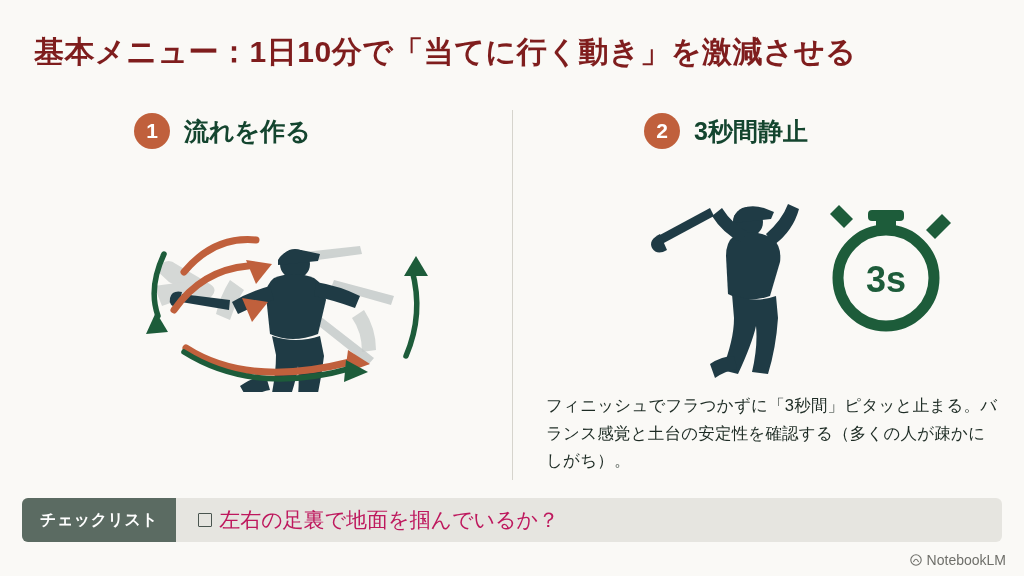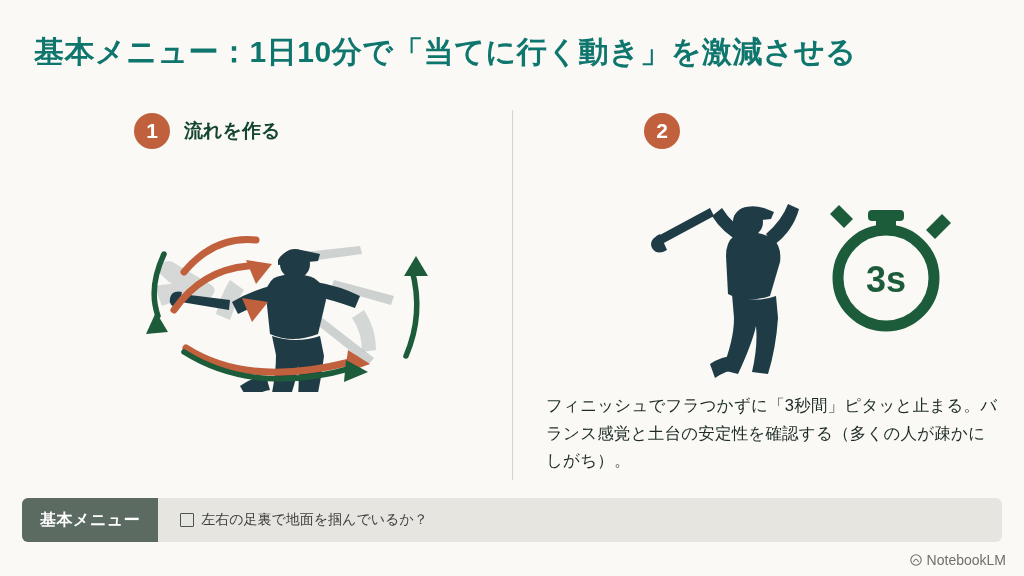--- a/index.html
+++ b/index.html
@@ -19,21 +19,21 @@
     height: 576px;
     background: #faf9f6;
     box-sizing: border-box;
   }
   .title {
     position: absolute;
     left: 34px;
     top: 32px;
     font-size: 30px;
     font-weight: bold;
-    color: #0f766e;
+    color: #7f1d1d;
     letter-spacing: 0.5px;
     white-space: nowrap;
   }
   .divider-v {
     position: absolute;
     left: 512px;
     top: 110px;
     width: 1px;
     height: 370px;
     background: #d6d4cd;
@@ -63,21 +63,21 @@
     background: #c0603c;
     color: #ffffff;
     font-size: 21px;
     font-weight: bold;
     display: flex;
     align-items: center;
     justify-content: center;
     flex: 0 0 auto;
   }
   .col-title {
-    font-size: 19px;
+    font-size: 25px;
     font-weight: bold;
     color: #14452f;
     white-space: nowrap;
   }
 
   .art {
     position: relative;
     height: 232px;
     margin-top: 6px;
   }
@@ -114,22 +114,22 @@
     padding: 0 18px;
     border-radius: 6px 0 0 6px;
     letter-spacing: 0.5px;
     flex: 0 0 auto;
   }
   .check-items {
     display: flex;
     align-items: center;
     gap: 34px;
     padding-left: 22px;
-    font-size: 14px;
-    color: #404040;
+    font-size: 21px;
+    color: #be185d;
     white-space: nowrap;
   }
   .check-item { display: flex; align-items: center; gap: 7px; }
   .check-box {
     display: inline-block;
     width: 12px;
     height: 12px;
     border: 1.6px solid #4a554f;
     border-radius: 1px;
     flex: 0 0 auto;
@@ -226,20 +226,21 @@
           <path d="M370 116 l12 -20 l12 20 z"></path>
         </g>
       </svg>
     </div>
 
   </div>
 
   <div class="col col-right">
     <div class="col-head">
       <div class="num-badge">2</div>
+      <div class="col-title">3秒間静止</div>
     </div>
 
     <div class="art">
       <svg width="470" height="232" viewBox="0 0 470 232" xmlns="http://www.w3.org/2000/svg" aria-hidden="true">
 
         <g fill="#1f3b45">
 
           <circle cx="214" cy="62" r="15"></circle>
           <path d="M200 56 q10 -14 30 -8 l10 4 l-3 7 l-38 4 z"></path>
 
@@ -264,21 +265,21 @@
           <path d="M310 68 l-14 -14 l9 -9 l14 14 z" fill="#1d5c3a"></path>
           <text x="352" y="132" text-anchor="middle" font-family="Liberation Sans, sans-serif" font-size="36" font-weight="bold" fill="#1d5c3a">3s</text>
         </g>
       </svg>
     </div>
 
     <div class="caption">フィニッシュでフラつかずに「3秒間」ピタッと止まる。バランス感覚と土台の安定性を確認する（多くの人が疎かにしがち）。</div>
   </div>
 
   <div class="checkbar">
-    <div class="checkbar-label">基本メニュー</div>
+    <div class="checkbar-label">チェックリスト</div>
     <div class="check-items">
       <div class="check-item">
         <span class="check-box"></span>
         <span>左右の足裏で地面を掴んでいるか？</span>
       </div>
     </div>
   </div>
 
   <div class="brand">
     <svg class="brand-mark" width="12" height="12" viewBox="0 0 12 12" aria-hidden="true">

